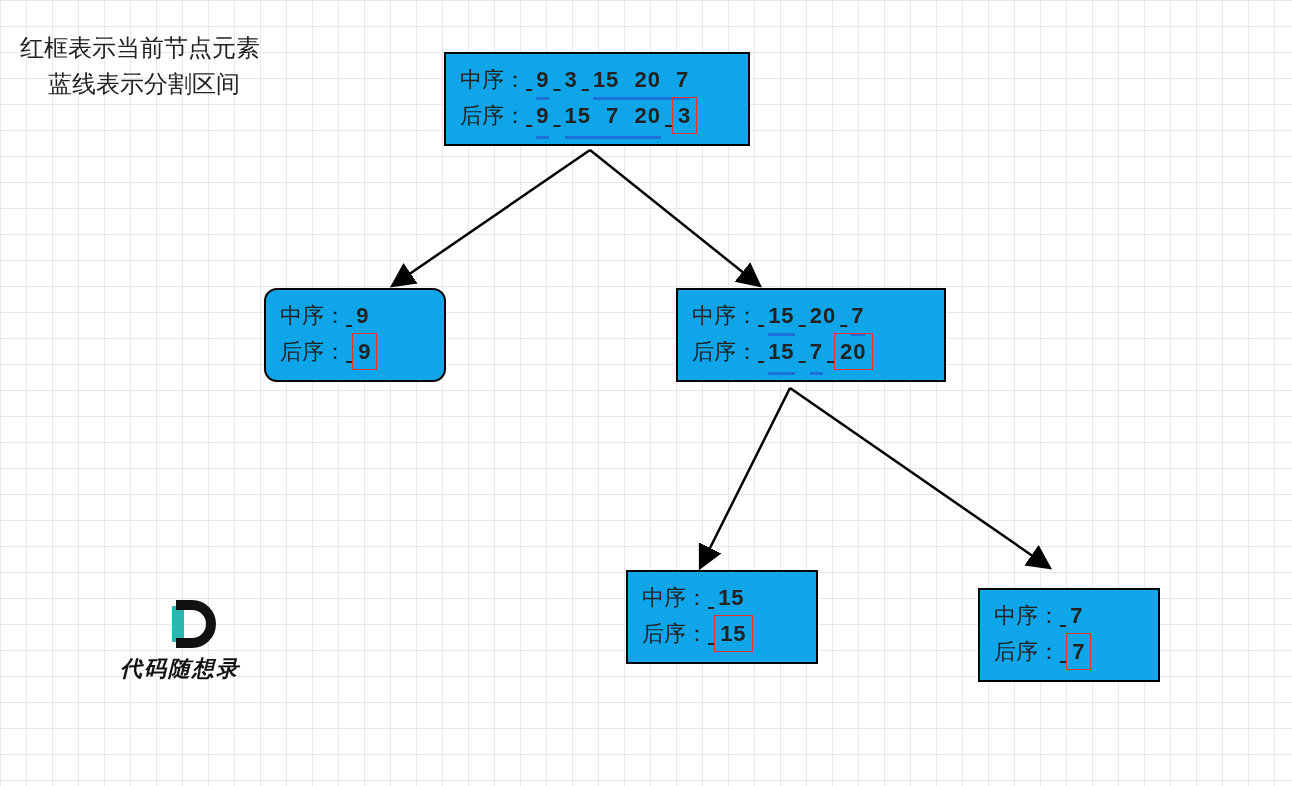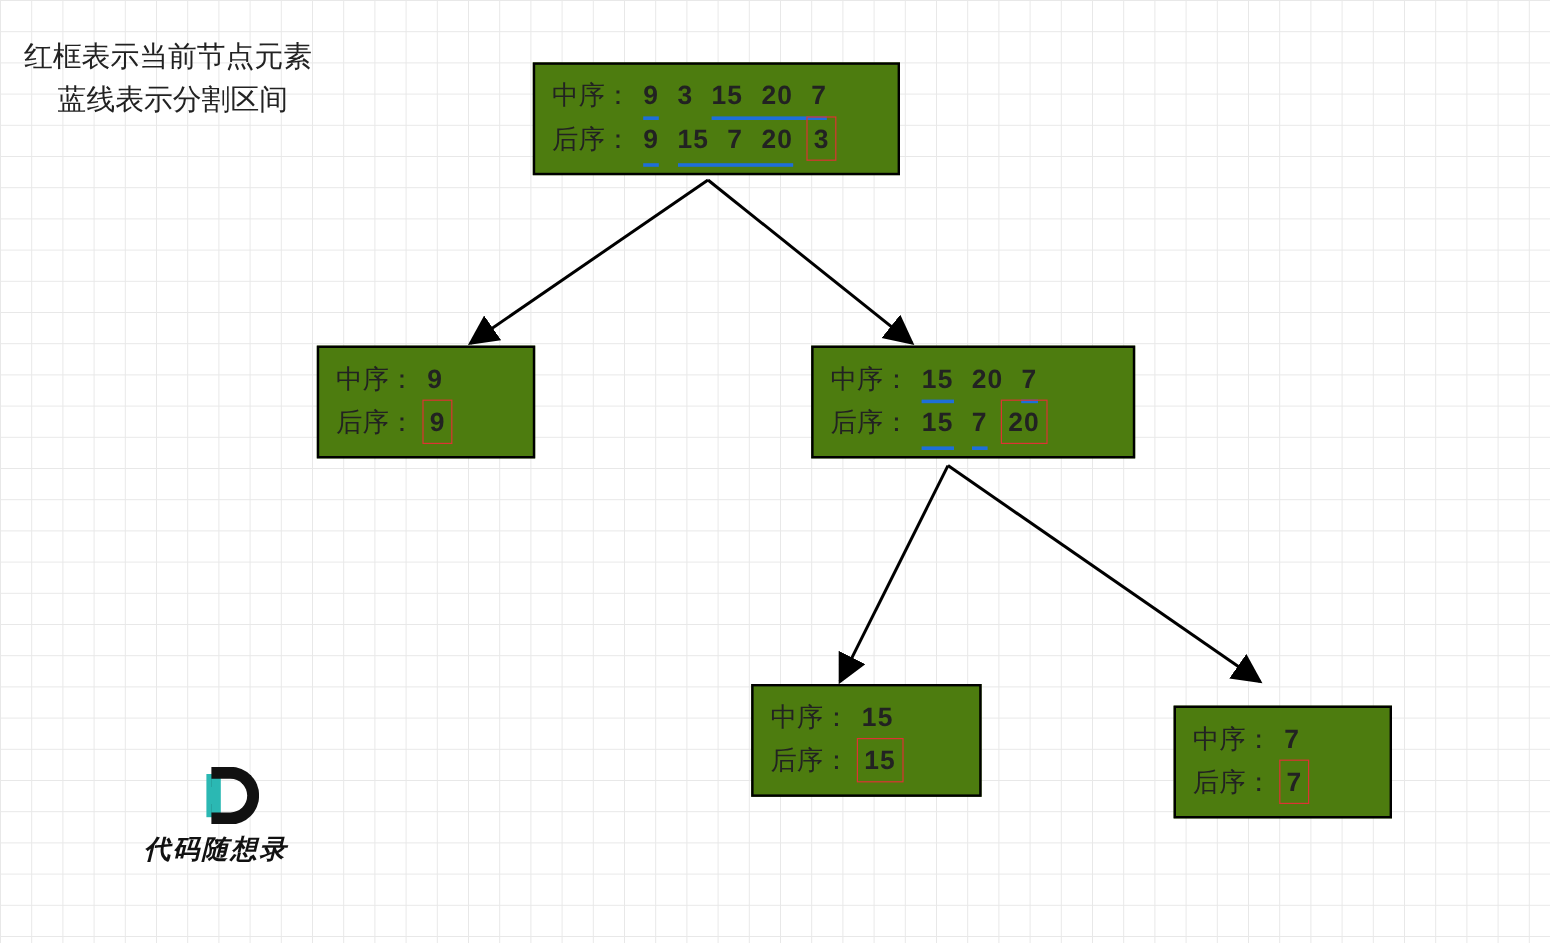--- a/index.html
+++ b/index.html
@@ -26,25 +26,26 @@
     left: 20px;
     top: 30px;
     font-size: 24px;
     color: #222;
     line-height: 1.5;
     font-family: Liberation Serif, serif;
   }
   .node {
     position: absolute;
     border: 2px solid #000;
-    background: #4d7c0f;
+    background: #0ea5e9;
     padding: 8px 14px 10px 14px;
     font-size: 22px;
     color: #222;
     line-height: 1.6;
+    text-decoration: underline;
   }
   .row-label {
     display: inline-block;
     min-width: 64px;
   }
   .seq {
     font-weight: bold;
     letter-spacing: 1px;
     white-space: nowrap;
   }
@@ -77,21 +78,20 @@
     inset: 0;
     width: 1292px;
     height: 786px;
     pointer-events: none;
   }
   .watermark {
     position: absolute;
     left: 120px;
     top: 600px;
     text-align: left;
-    margin-top: 39px;
   }
   .watermark .d {
     width: 48px;
     height: 48px;
     position: relative;
     margin-left: 52px;
   }
   .watermark .d .bar {
     position: absolute;
     left: 0;
@@ -146,21 +146,21 @@
     <span class="seq">
       <span class="group blue mt"><span class="num">9</span></span>
       <span class="group blue mt"><span class="num">15</span>
       <span class="num">7</span>
       <span class="num">20</span></span>
       <span class="num red">3</span>
     </span>
   </div>
 </div>
 
-<div class="node" style="left:264px; top:288px; width:150px;">
+<div class="node" style="left:264px; top:288px; width:150px;border-radius:13px;">
   <div>
     <span class="row-label">中序：</span>
     <span class="seq">
       <span class="num">9</span>
     </span>
   </div>
   <div>
     <span class="row-label">后序：</span>
     <span class="seq">
       <span class="num red">9</span>

